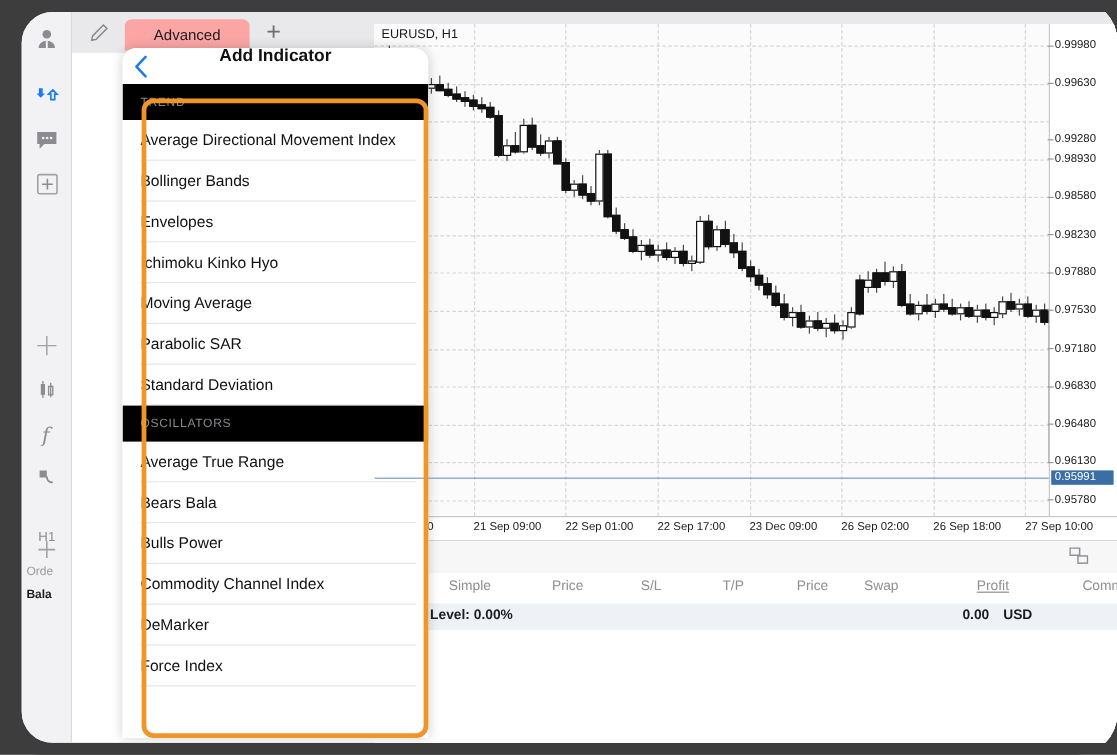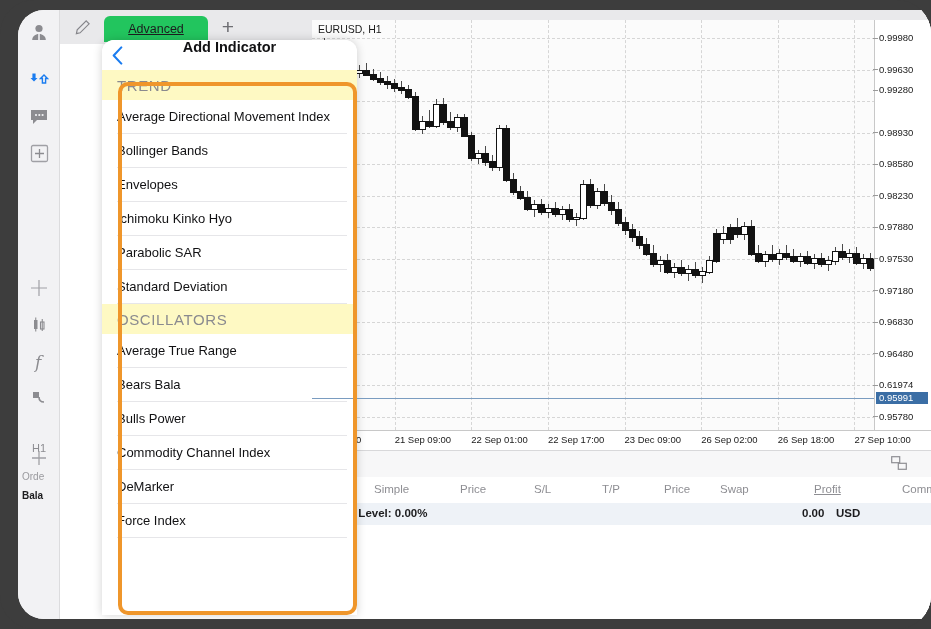--- a/index.html
+++ b/index.html
@@ -62,21 +62,21 @@
     width:44px;height:34px;display:flex;align-items:center;justify-content:center;
     color:#86868b;
   }
   .chart-tab{
     height:26px;min-width:72px;padding:0 16px;margin-top:4px;
     display:flex;align-items:center;justify-content:center;
     font-size:12.5px;color:#1c1c1e;
     background:#dedee1;
     border-radius:6px 6px 0 0;
   }
-  .chart-tab.active{background:#22c55e;font-weight:500;text-decoration:underline;}
+  .chart-tab.active{background:#fca5a5;font-weight:500;}
   #add-tab{
     width:40px;height:34px;display:flex;align-items:center;justify-content:center;
     color:#6e6e73;font-size:21px;font-weight:300;
   }
 
   
   #chart-panel{
     position:absolute;left:252px;top:10px;right:0;bottom:0;
     background:#ffffff;
   }
@@ -180,22 +180,22 @@
     z-index:20;
   }
 
   #indicator-list{
     position:absolute;left:0;top:30px;right:0;bottom:0;
     background:#ffffff;overflow:hidden;
     padding-left:15px;padding-right:10px;box-sizing:border-box;
   }
   .section-head{
     height:30px;display:flex;align-items:center;
-    background:#fef9c3;
-    font-size:15px;color:#8a8a8f;letter-spacing:0.6px;
+    background:#000000;
+    font-size:10px;color:#8a8a8f;letter-spacing:0.6px;
     margin-left:-15px;margin-right:-10px;padding-left:15px;
   }
   .indicator-item{
     height:33px;display:flex;align-items:center;
     font-size:13px;color:#111113;
     border-bottom:1px solid #e6e6e9;
     white-space:nowrap;
   }
   .indicator-item:last-child{border-bottom:1px solid #e6e6e9;}
 </style>
@@ -484,30 +484,30 @@
               <div class="candle-body down" style="left: 597px; top: 371.533px; height: 5.41121px;"></div>
               <div class="candle-wick" style="left: 607px; top: 369.729px; height: 12.6262px;"></div>
               <div class="candle-body up" style="left: 604px; top: 373.336px; height: 3.60748px;"></div>
               <div class="candle-wick" style="left: 614px; top: 367.925px; height: 12.6262px;"></div>
               <div class="candle-body up" style="left: 611px; top: 373.336px; height: 4.50935px;"></div>
             </div>
           <div id="price-line" style="top: 377.756px; width: 623px;"></div>
           <div id="price-axis">
               <div class="price-tick" style="top: 12px;">0.99980</div>
               <div class="price-tick" style="top: 43.5654px;">0.99630</div>
-              <div class="price-tick" style="top: 64px;">0.99280</div>
+              <div class="price-tick" style="top: 90px;">0.99280</div>
               <div class="price-tick" style="top: 106.696px;">0.98930</div>
               <div class="price-tick" style="top: 138.262px;">0.98580</div>
               <div class="price-tick" style="top: 169.827px;">0.98230</div>
               <div class="price-tick" style="top: 201.393px;">0.97880</div>
               <div class="price-tick" style="top: 232.958px;">0.97530</div>
               <div class="price-tick" style="top: 264.523px;">0.97180</div>
               <div class="price-tick" style="top: 296.089px;">0.96830</div>
               <div class="price-tick" style="top: 327.654px;">0.96480</div>
-              <div class="price-tick" style="top: 359.22px;">0.61974</div>
+              <div class="price-tick" style="top: 359.22px;">0.96130</div>
               <div id="current-price" style="top: 371.756px;">0.95991</div>
               <div class="price-tick" style="top: 390.785px;">0.95780</div>
             </div>
         </div>
         <div id="time-axis">
             <div class="time-tick" style="left: 6px;">Sep 17:00</div>
             <div class="time-tick" style="left: 82.625px;">21 Sep 09:00</div>
             <div class="time-tick" style="left: 159.25px;">22 Sep 01:00</div>
             <div class="time-tick" style="left: 235.875px;">22 Sep 17:00</div>
             <div class="time-tick" style="left: 312.5px;">23 Dec 09:00</div>
@@ -552,20 +552,21 @@
               </svg>
           </div>
           <div id="sheet-title">Add Indicator</div>
         </div>
         <div id="indicator-list">
             <div class="section-head">TREND</div>
             <div class="indicator-item">Average Directional Movement Index</div>
             <div class="indicator-item">Bollinger Bands</div>
             <div class="indicator-item">Envelopes</div>
             <div class="indicator-item">Ichimoku Kinko Hyo</div>
+            <div class="indicator-item">Moving Average</div>
             <div class="indicator-item">Parabolic SAR</div>
             <div class="indicator-item">Standard Deviation</div>
             <div class="section-head">OSCILLATORS</div>
             <div class="indicator-item">Average True Range</div>
             <div class="indicator-item">Bears Bala</div>
             <div class="indicator-item">Bulls Power</div>
             <div class="indicator-item">Commodity Channel Index</div>
             <div class="indicator-item">DeMarker</div>
             <div class="indicator-item">Force Index</div>
           </div>

